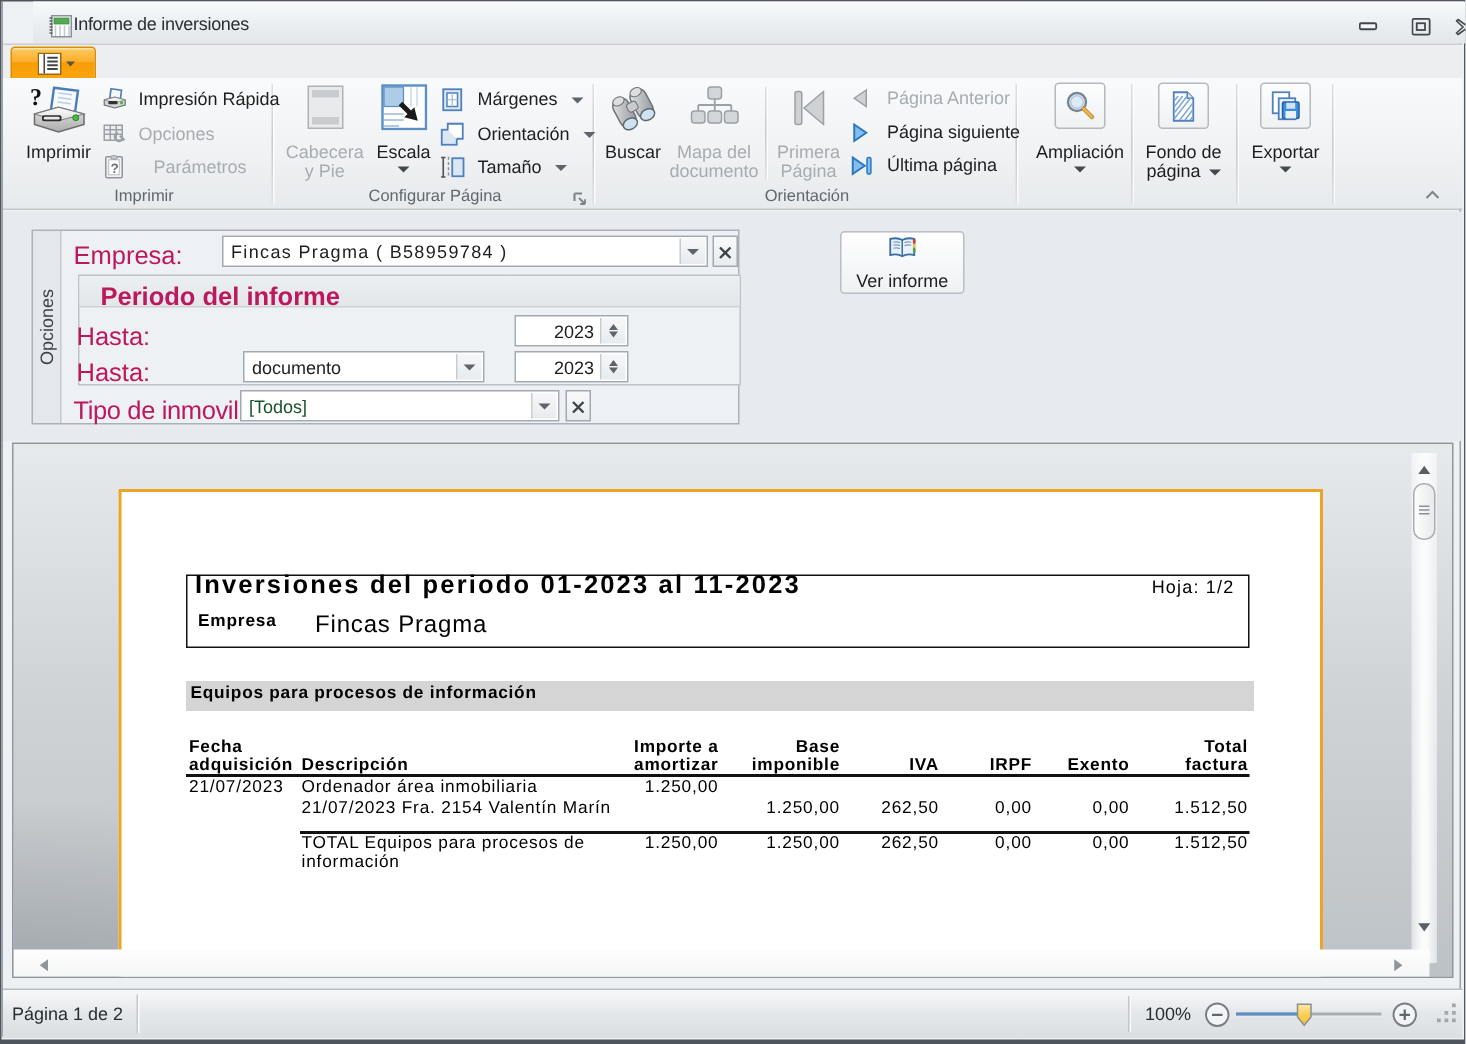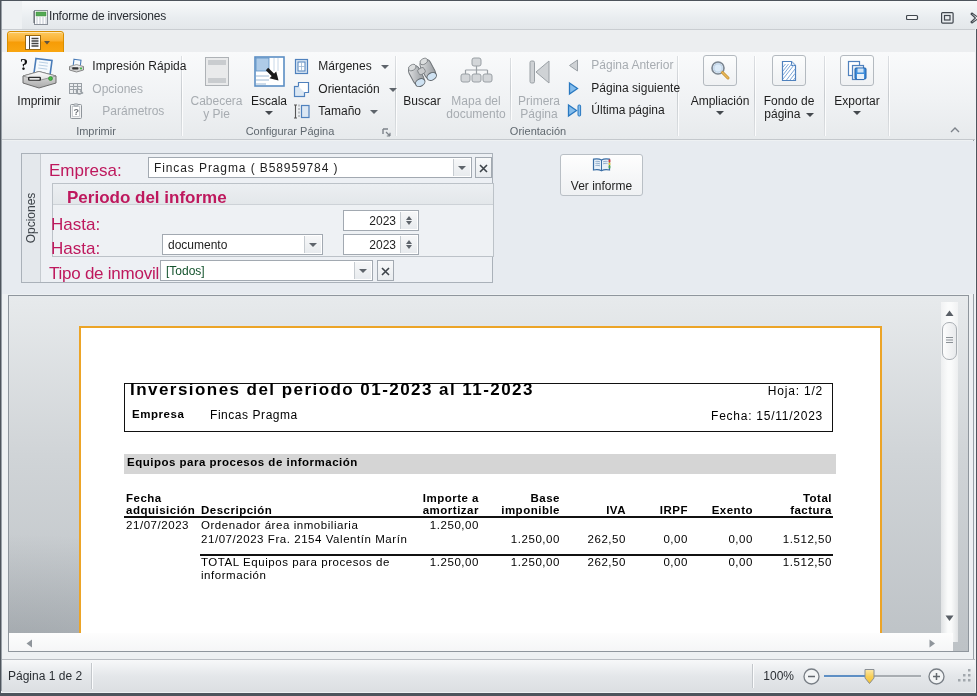--- a/index.html
+++ b/index.html
@@ -392,22 +392,21 @@
   </div>
 </div>
 <div id="preview">
   <div id="page">
     <div id="pagec">
 
       <div class="abs" style="left:124px;top:383px;width:709px;height:49px;border:1px solid #111"></div>
       <div class="abs" style="left:130px;top:381px;font-size:17px;line-height:18px;font-weight:bold;letter-spacing:1.45px">Inversiones del periodo 01-2023 al 11-2023</div>
       <div class="abs" style="left:600px;top:384px;width:223px;font-size:12px;letter-spacing:.8px;text-align:right">Hoja: 1/2</div>
       <div class="abs" style="left:132px;top:408px;font-size:11.5px;font-weight:bold;letter-spacing:.55px">Empresa</div>
-      <div class="abs" style="left:210px;top:408px;font-size:12px;letter-spacing:.55px">Fincas Pragma</div>
-      <div class="abs" style="left:600px;top:409px;width:223px;font-size:12px;letter-spacing:.75px;text-align:right">Fecha: 15/11/2023</div>
+      <div class="abs" style="left:210px;top:408px;font-size:16px;letter-spacing:.55px">Fincas Pragma</div>
 
       <div class="abs" style="left:124px;top:454px;width:712px;height:20px;background:#d5d5d5"></div>
       <div class="abs" style="left:127px;top:456px;font-size:11.5px;font-weight:bold;letter-spacing:.5px">Equipos para procesos de información</div>
 
       <div class="abs hcell" style="left:126px;top:491.5px;width:70px;text-align:left">Fecha<br>adquisición</div>
       <div class="abs hcell" style="left:201px;top:503.5px;width:170px;text-align:left">Descripción</div>
       <div class="abs hcell" style="left:397px;top:491.5px;width:82px">Importe a<br>amortizar</div>
       <div class="abs hcell" style="left:478px;top:491.5px;width:82px">Base<br>imponible</div>
       <div class="abs hcell" style="left:560px;top:503.5px;width:66px">IVA</div>
       <div class="abs hcell" style="left:626px;top:503.5px;width:62px">IRPF</div>

